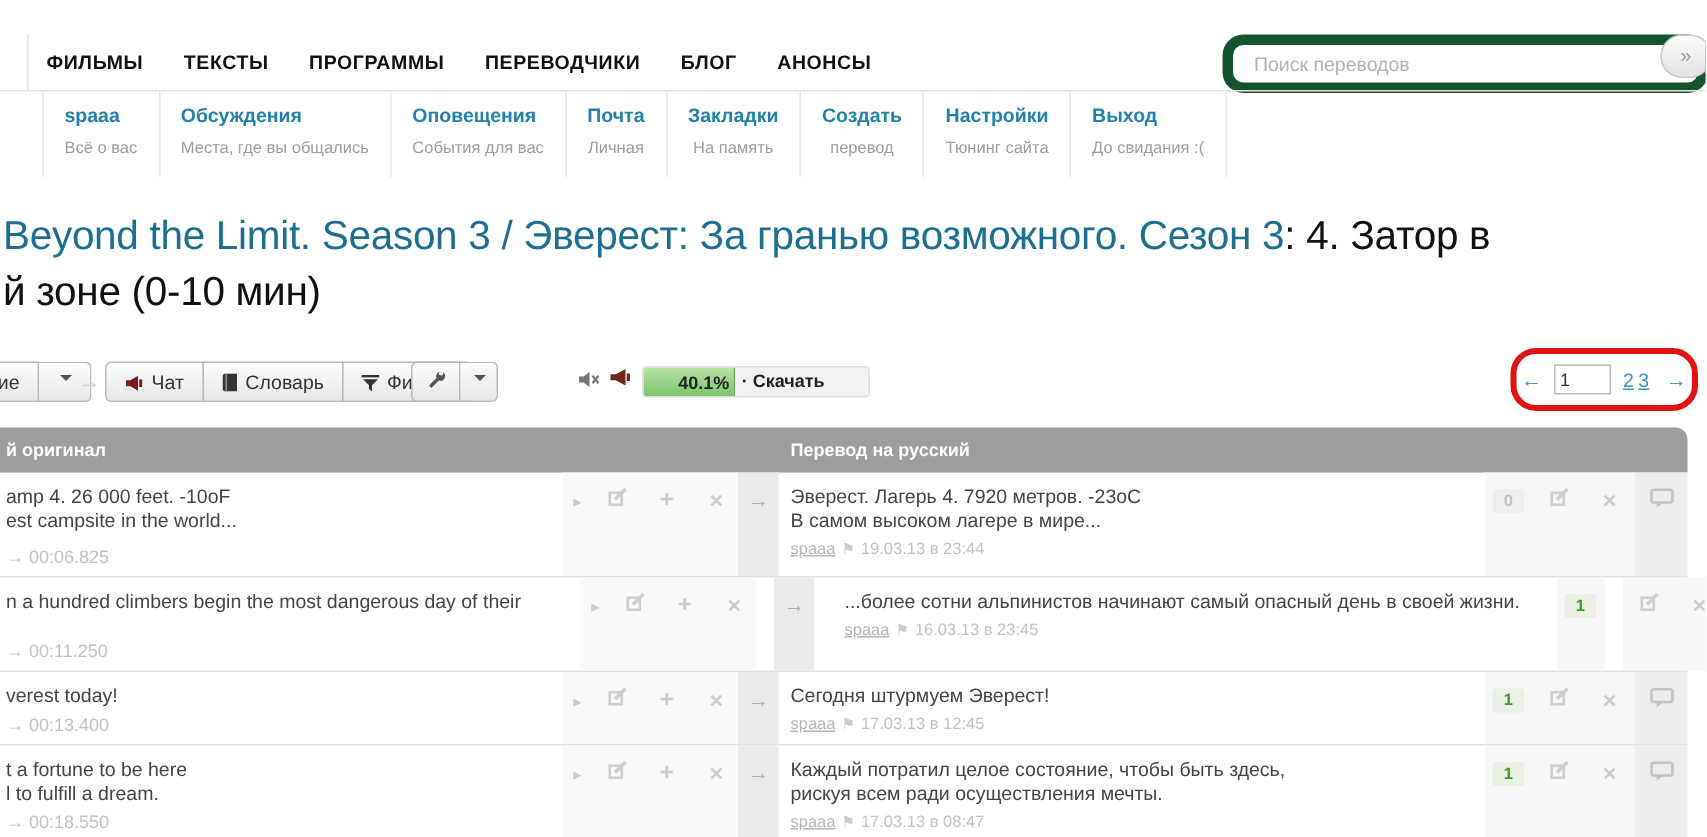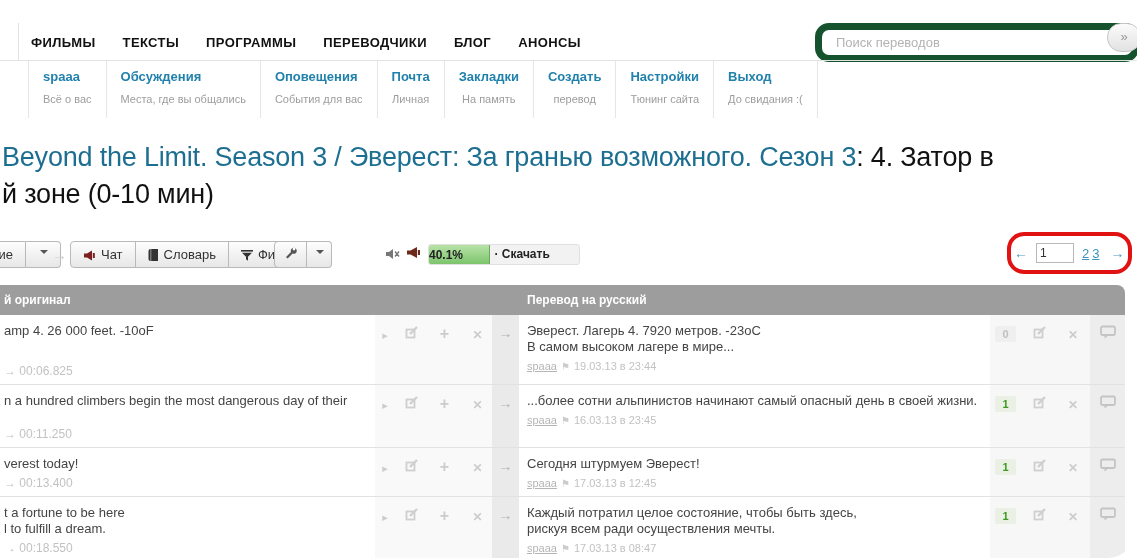--- a/index.html
+++ b/index.html
@@ -1,17 +1,17 @@
 <!DOCTYPE html>
 <html><head>
 <meta charset="utf-8">
 <style>
   html,body{margin:0;padding:0;background:#fff;}
   #screen{position:relative;width:1137px;height:558px;overflow:hidden;
-          font-family:"Liberation Sans",sans-serif;color:#333;background:#fff;border-radius:30px;}
+          font-family:"Liberation Sans",sans-serif;color:#333;background:#fff;}
 
   
   .navline{position:absolute;top:23px;left:18px;height:37px;border-left:1px solid #e2e2e2;}
   #main-nav{position:absolute;top:33px;left:31px;white-space:nowrap;}
   .navlink{display:inline-block;margin-right:27px;font-size:13px;font-weight:bold;
            color:#111;letter-spacing:.4px;text-decoration:none;cursor:pointer;}
   .hline{position:absolute;top:60px;left:0;width:1138px;height:1px;background:#e3e3e3;}
 
   
   #search-box{position:absolute;top:23px;left:815px;width:282px;height:25px;
@@ -55,21 +55,21 @@
   #tb-split2 .seg1{border-radius:4px 0 0 4px;padding:0 9px;}
   #tb-split2 .seg2{border-left:none;border-radius:0 4px 4px 0;padding:0 7px;}
   #tb-ic1{position:absolute;top:246px;left:386px;}
   #tb-ic2{position:absolute;top:245px;left:406px;}
 
   
   #progress{position:absolute;top:244px;left:428px;width:150px;height:19px;
             background:#f2f2f2;border:1px solid #e0e0e0;border-radius:3px;overflow:hidden;}
   #progress .fill{height:100%;background:linear-gradient(#b8e3a8,#7cc46c);
                   border-right:1px solid #6aa95c;display:flex;align-items:center;
-                  justify-content:flex-start;}
+                  justify-content:flex-end;}
   #progress .pct{font-size:12px;font-weight:bold;color:#222;padding-right:3px;white-space:nowrap;}
   #progress .lbl{position:absolute;top:0;left:41%;margin-left:4px;line-height:19px;
                  font-size:12px;font-weight:bold;color:#222;white-space:nowrap;text-align:right;}
 
   
   #pag-oval{position:absolute;top:232px;left:1007px;width:117px;height:34px;
             border:4px solid #e01212;border-radius:17px;}
   #pagination{position:absolute;top:243px;left:1014px;display:flex;align-items:center;gap:8px;
               font-size:13px;}
   .parrow{color:#4a99c0;font-size:14px;cursor:pointer;text-decoration:none;}
@@ -80,21 +80,21 @@
   
   #table{position:absolute;top:285px;left:0;width:1125px;}
   #thead{height:30px;background:#9d9d9d;border-radius:0 8px 0 0;display:grid;
          grid-template-columns:519px 1fr;color:#fff;font-size:12px;font-weight:bold;
          line-height:30px;}
   #thead .h1{padding-left:4px;}
   #thead .h2{padding-left:8px;}
   .trow{display:grid;grid-template-columns:375px 117px 27px 471px 32px 68px 35px;
         border-bottom:1px solid #e2e2e2;}
   .trow:nth-of-type(1){min-height:69px;}
-  .trow:nth-of-type(2){min-height:62px;}
+  .trow:nth-of-type(2){min-height:62px;gap:12px;}
   .trow:nth-of-type(3){min-height:46px;}
   .trow:nth-of-type(4){min-height:56px;}
   .c{min-width:0;}
   .c-orig{display:flex;flex-direction:column;padding:8px 6px 0 4px;font-size:13px;color:#444;}
   .c-orig .lines div{line-height:16px;}
   .timecode{margin-top:auto;padding:4px 0 6px 0;color:#c2c2c2;font-size:12px;}
   .c-lic{background:#f9f9f9;padding-top:10px;white-space:nowrap;}
   .c-lic .i{display:inline-block;width:33px;text-align:center;color:#ccc;cursor:pointer;}
   .i.play{font-size:11px;width:20px;}
   .i.plus{font-size:16px;font-weight:bold;}
@@ -213,20 +213,21 @@
   <div id="table">
     <div id="thead">
       <span class="h1">й оригинал</span>
       <span class="h2">Перевод на русский</span>
     </div>
     <div id="tbody">
   <div class="trow">
     <div class="c c-orig">
       <div class="lines">
               <div>amp 4. 26 000 feet. -10oF</div>
+              <div>est campsite in the world...</div>
             </div>
       <div class="timecode">→ 00:06.825</div>
     </div>
     <div class="c c-lic">
       <span class="i play">▸</span><span class="i"><svg width="13" height="13" viewBox="0 0 13 13">
                 <rect x="1.5" y="3.5" width="8" height="8" fill="none" stroke="#cfcfcf" stroke-width="1.8"></rect>
                 <path d="M5 8 L12 1" stroke="#cfcfcf" stroke-width="2.4"></path>
               </svg></span><span class="i plus">+</span><span class="i cross">✕</span>
     </div>
     <div class="c c-arr">→</div>

